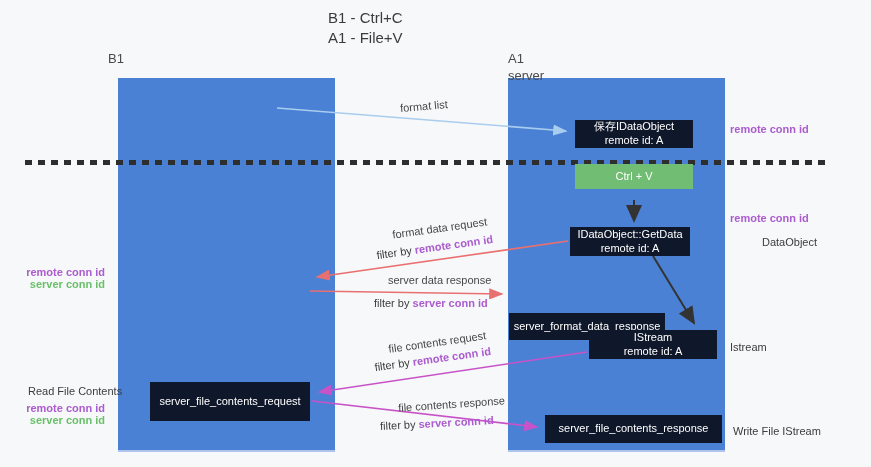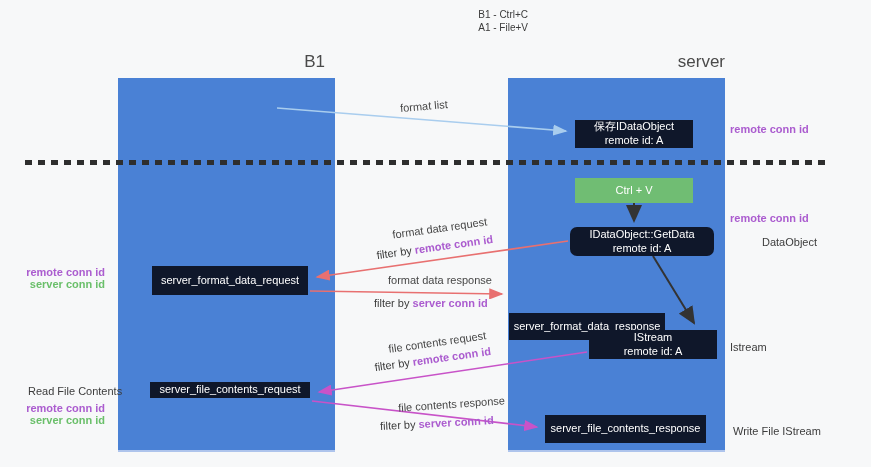--- a/index.html
+++ b/index.html
@@ -1,19 +1,19 @@
 <!DOCTYPE html>
 <html><head>
 <meta charset="utf-8">
 <style>
   html,body{margin:0;padding:0;background:#f7f8f9;font-family:"Liberation Sans",sans-serif;}
   #canvas{position:relative;width:871px;height:467px;background:#f7f8f9;overflow:hidden;}
   .abs{position:absolute;}
-  .title{width:200px;text-align:right;font-size:10px;color:#3b3b3b;line-height:1.3;}
-  .colhead{width:217px;text-align:right;font-size:17px;color:#4a4a4a;line-height:1.3;}
+  .title{width:200px;text-align:left;font-size:15px;color:#3b3b3b;line-height:1.3;}
+  .colhead{width:217px;text-align:left;font-size:13px;color:#4a4a4a;line-height:1.3;}
   .column{background:#4a81d5;border-bottom:2px solid #aec4ec;}
   .node{display:flex;flex-direction:column;align-items:center;justify-content:center;
         color:#fff;font-size:11px;text-align:center;line-height:1.25;}
   .green{background:#70bd73;}
   .orange{background:#0f172a;}
   .dashline{background:repeating-linear-gradient(90deg,#2e2e2e 0 7px,rgba(0,0,0,0) 7px 13px);height:5px;}
   .elabel{font-size:11px;color:#474747;white-space:nowrap;}
   .pu{color:#ab5ccf;font-weight:bold;}
   .gn{color:#6abf6a;font-weight:bold;}
   .dk{color:#3c3c3c;}
@@ -28,20 +28,21 @@
 
   <div class="abs title z5" style="left:328px;top:8px;">
     <div>B1 - Ctrl+C</div>
     <div>A1 - File+V</div>
   </div>
 
   <div class="abs colhead z5" style="left:108px;top:51px;">
     <div>B1</div>
   </div>
   <div class="abs colhead z5" style="left:508px;top:51px;">
+    <div>A1</div>
     <div>server</div>
   </div>
 
   <div class="abs column z1" style="left:118px;top:78px;width:217px;height:372px;"></div>
   <div class="abs column z1" style="left:508px;top:78px;width:217px;height:372px;"></div>
 
   <div class="abs dashline z2" style="left:25px;top:160px;width:806px;"></div>
 
   <svg class="z3" width="871" height="467" viewBox="0 0 871 467">
     <defs>
@@ -66,56 +67,53 @@
     <line x1="587" y1="352" x2="319" y2="392" stroke="#c853c8" stroke-width="1.6" marker-end="url(#ah-magenta)"></line>
     <line x1="312" y1="401" x2="537" y2="427" stroke="#c853c8" stroke-width="1.6" marker-end="url(#ah-magenta)"></line>
   </svg>
 
 
   <div class="abs node orange z4" style="left:575px;top:120px;width:118px;height:28px;">
     <div>保存IDataObject</div>
     <div>remote id: A</div>
   </div>
 
-  <div class="abs node green z4" style="left:575px;top:178px;width:118px;height:25px;">
+  <div class="abs node green z4" style="left:575px;top:164px;width:118px;height:25px;">
     <div>Ctrl + V</div>
   </div>
 
-  <div class="abs node orange z4" style="left:570px;top:227px;width:144px;height:29px;border-radius:7px;">
+  <div class="abs node orange z4" style="left:570px;top:227px;width:120px;height:29px;">
     <div>IDataObject::GetData</div>
     <div>remote id: A</div>
   </div>
 
-  <div class="abs node orange z4" style="left:152px;top:266px;width:156px;height:29px;">
-    <div>server_format_data_request</div>
-  </div>
 
   <div class="abs node orange z4" style="left:509px;top:281px;width:156px;height:27px;margin-top:32px;">
     <div>server_format_data_response</div>
   </div>
 
   <div class="abs node orange z4" style="left:589px;top:330px;width:128px;height:29px;">
     <div>IStream</div>
     <div>remote id: A</div>
   </div>
 
-  <div class="abs node orange z4" style="left:150px;top:382px;width:160px;height:16px;">
+  <div class="abs node orange z4" style="left:150px;top:382px;width:160px;height:39px;">
     <div>server_file_contents_request</div>
   </div>
 
-  <div class="abs node orange z4" style="left:545px;top:415px;width:161px;height:28px;">
+  <div class="abs node orange z4" style="left:545px;top:415px;width:177px;height:28px;">
     <div>server_file_contents_response</div>
   </div>
 
   <div class="abs elabel z5" style="left:400px;top:100px;transform:rotate(-5deg);">format list</div>
 
   <div class="abs elabel z5" style="left:392px;top:222px;transform:rotate(-8deg);">format data request</div>
   <div class="abs elabel z5" style="left:376px;top:241px;transform:rotate(-8deg);"><span class="dk">filter by </span><span class="pu">remote conn id</span></div>
 
-  <div class="abs elabel z5" style="left:388px;top:274px;">format data response</div>
+  <div class="abs elabel z5" style="left:388px;top:274px;">server data response</div>
   <div class="abs elabel z5" style="left:374px;top:297px;"><span class="dk">filter by </span><span class="pu">server conn id</span></div>
 
   <div class="abs elabel z5" style="left:388px;top:336px;transform:rotate(-8deg);">file contents request</div>
   <div class="abs elabel z5" style="left:374px;top:353px;transform:rotate(-8deg);"><span class="dk">filter by </span><span class="pu">remote conn id</span></div>
 
   <div class="abs elabel z5" style="left:398px;top:398px;transform:rotate(-4deg);">file contents response</div>
   <div class="abs elabel z5" style="left:380px;top:417px;transform:rotate(-3deg);"><span class="dk">filter by </span><span class="pu">server conn id</span></div>
 
   <div class="abs side pu z5" style="left:730px;top:123px;">remote conn id</div>
   <div class="abs side pu z5" style="left:730px;top:212px;">remote conn id</div>

